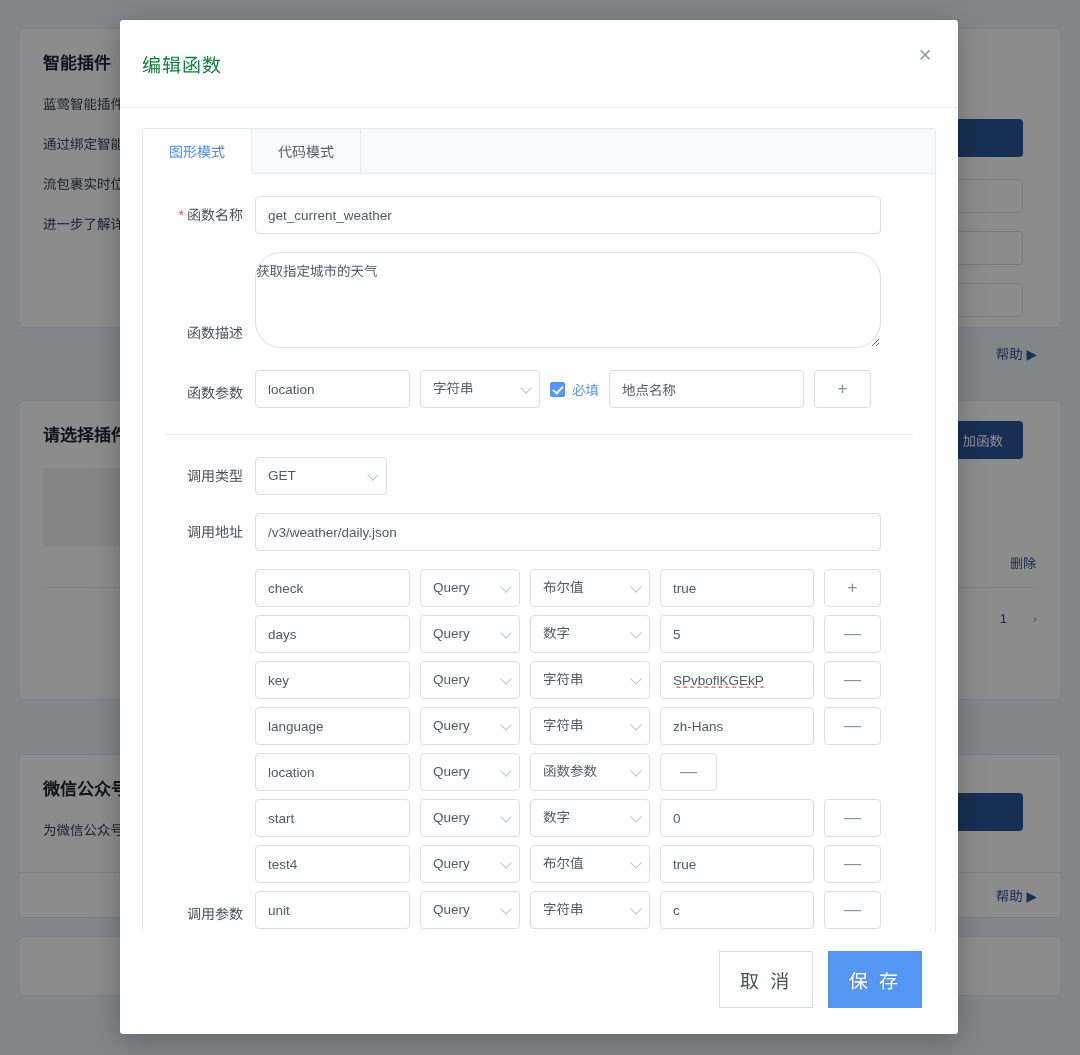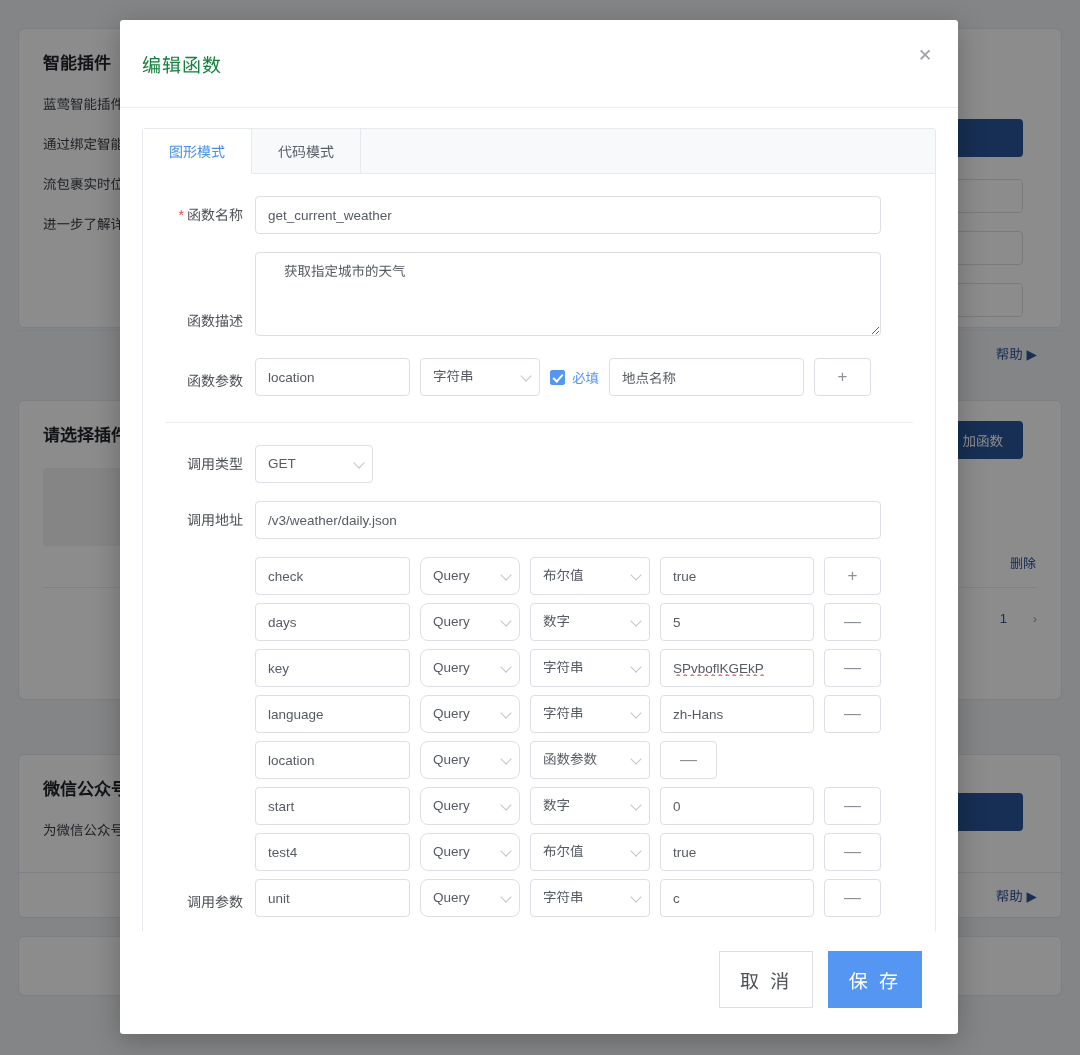--- a/index.html
+++ b/index.html
@@ -197,25 +197,26 @@
     color: #565b63;
     border: 1px solid #dcdfe6;
     border-radius: 4px;
     background: #fff;
     padding: 0 12px;
     height: 38px;
     outline: none;
   }
   input.fld::placeholder, textarea.fld::placeholder { color: #b5bac2; }
   textarea.fld {
-    padding: 9px 28px;
+    padding: 9px 0;
     line-height: 20px;
     resize: vertical;
-    height: 84px;
+    height: 96px;
     width: 100%;
+    border-radius: 26px;
   }
   .fld-name { width: 626px; }
   .fld-url  { width: 626px; }
 
   
   .sel {
     position: relative;
     display: inline-block;
     height: 38px;
     border: 1px solid #dcdfe6;
@@ -241,21 +242,21 @@
   }
 
   
   .param-row {
     display: flex;
     align-items: center;
     gap: 10px;
     margin-bottom: 4px;
   }
   .pr-name { width: 155px; }
-  .pr-sel-a { width: 100px; border-radius: 8px; }
+  .pr-sel-a { width: 100px; }
   .pr-sel-b { width: 120px; }
   .pr-val { width: 154px; }
   .pr-ph { width: 195px; }
 
   .btn-sq {
     width: 57px; height: 38px;
     border: 1px solid #dcdfe6;
     border-radius: 4px;
     background: #fff;
     color: #8a8f98;
@@ -409,21 +410,21 @@
               <button class="btn-sq">+</button>
             </div>
           </div>
         </div>
 
         <div class="divider"></div>
 
         <div class="form-row">
           <div class="form-label">调用类型</div>
           <div class="ctrl">
-            <div class="sel" style="width:118px;">
+            <div class="sel" style="width:132px;">
               <span>GET</span>
               <span class="caret"></span>
             </div>
           </div>
         </div>
 
         <div class="form-row">
           <div class="form-label">调用地址</div>
           <div class="ctrl">
             <input class="fld fld-url" type="text" value="/v3/weather/daily.json" style="">

